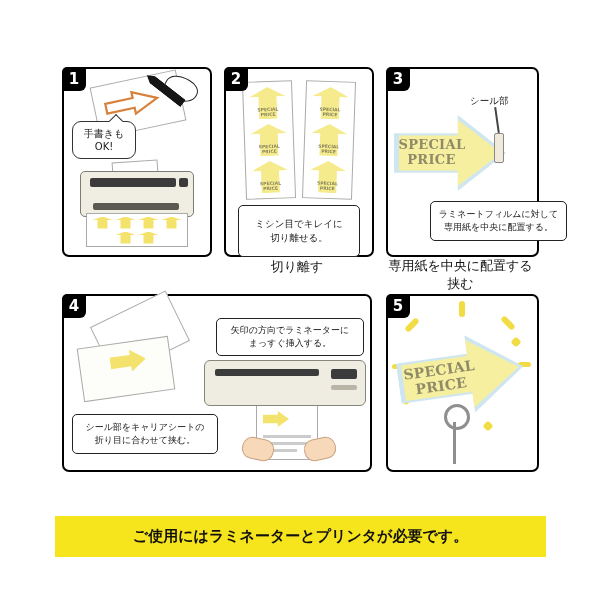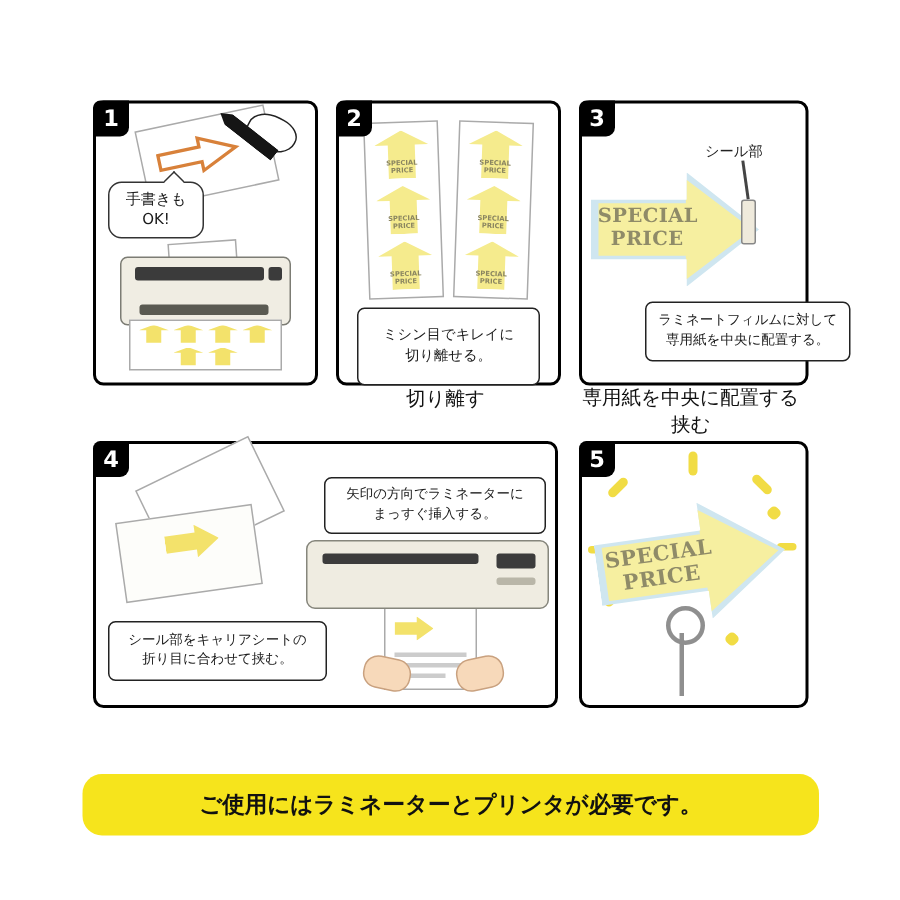--- a/index.html
+++ b/index.html
@@ -30,21 +30,21 @@
   .spark { position:absolute; background:#f1dc44; border-radius:3px; }
   .hand { position:absolute; background:#f7d9ba; border:1px solid #c9a17f; border-radius:10px; z-index:6; }
 
   .bubble { position:absolute; background:#fff; border:1.5px solid #333; border-radius:9px;
             font-size:10px; line-height:1.3; display:flex; align-items:center; justify-content:center;
             text-align:center; z-index:4; }
   .bubble:after { content:""; position:absolute; top:-6px; right:14px; width:9px; height:9px; background:#fff;
                   border-left:1.5px solid #333; border-top:1.5px solid #333; transform:rotate(45deg); }
 
   .footer-bar { position:absolute; background:var(--yellow,#f7e417); display:flex; align-items:center;
-                justify-content:center; font-size:15px; font-weight:bold; color:#111;border-radius:13px; }
+                justify-content:center; font-size:15px; font-weight:bold; color:#111; }
 </style>
 </head>
 <body>
 
 <div class="stage">
 
   <div class="panel" style="left:62px;top:67px;width:146px;height:186px;">
     <div class="badge">1</div>
 
     <div class="sheet" style="left:30px;top:9px;width:88px;height:52px;transform:rotate(-12deg);z-index:2;">

